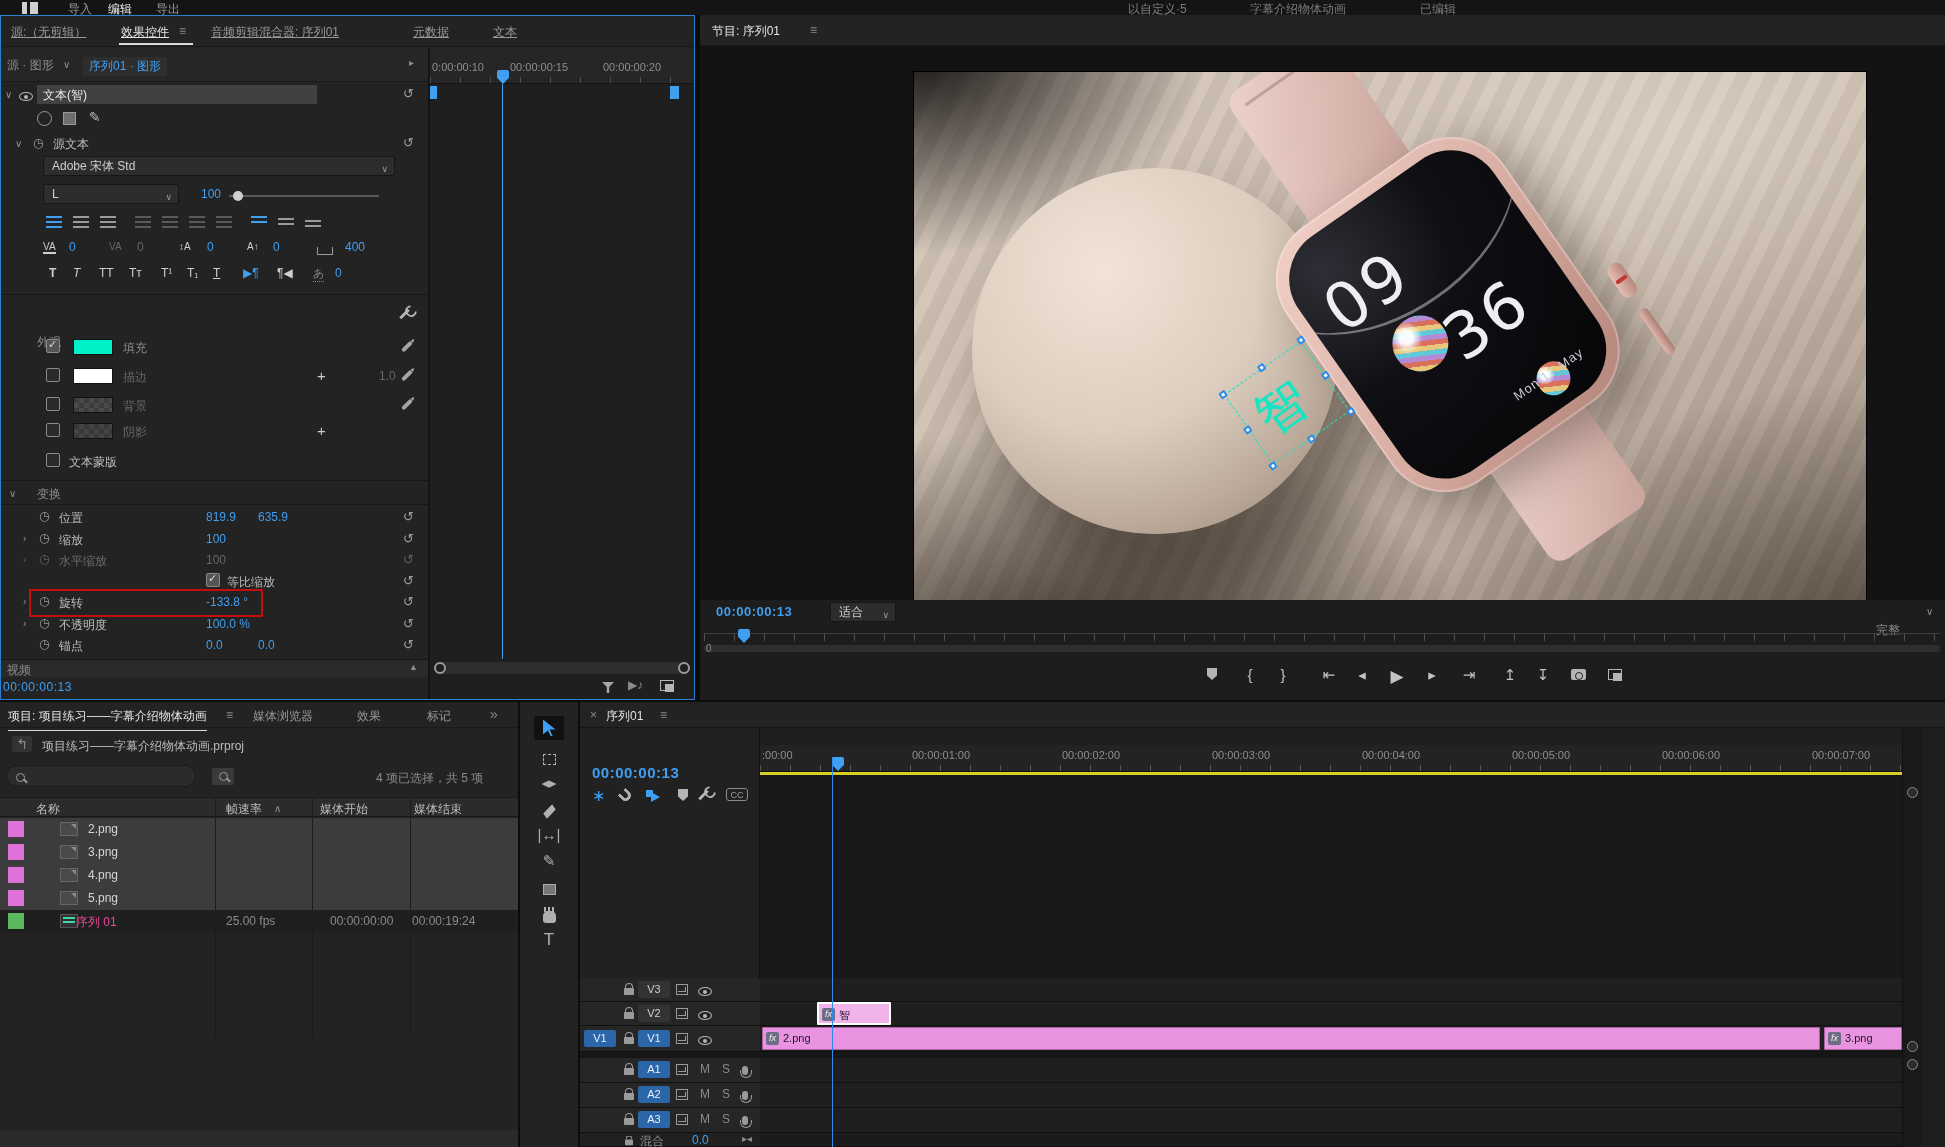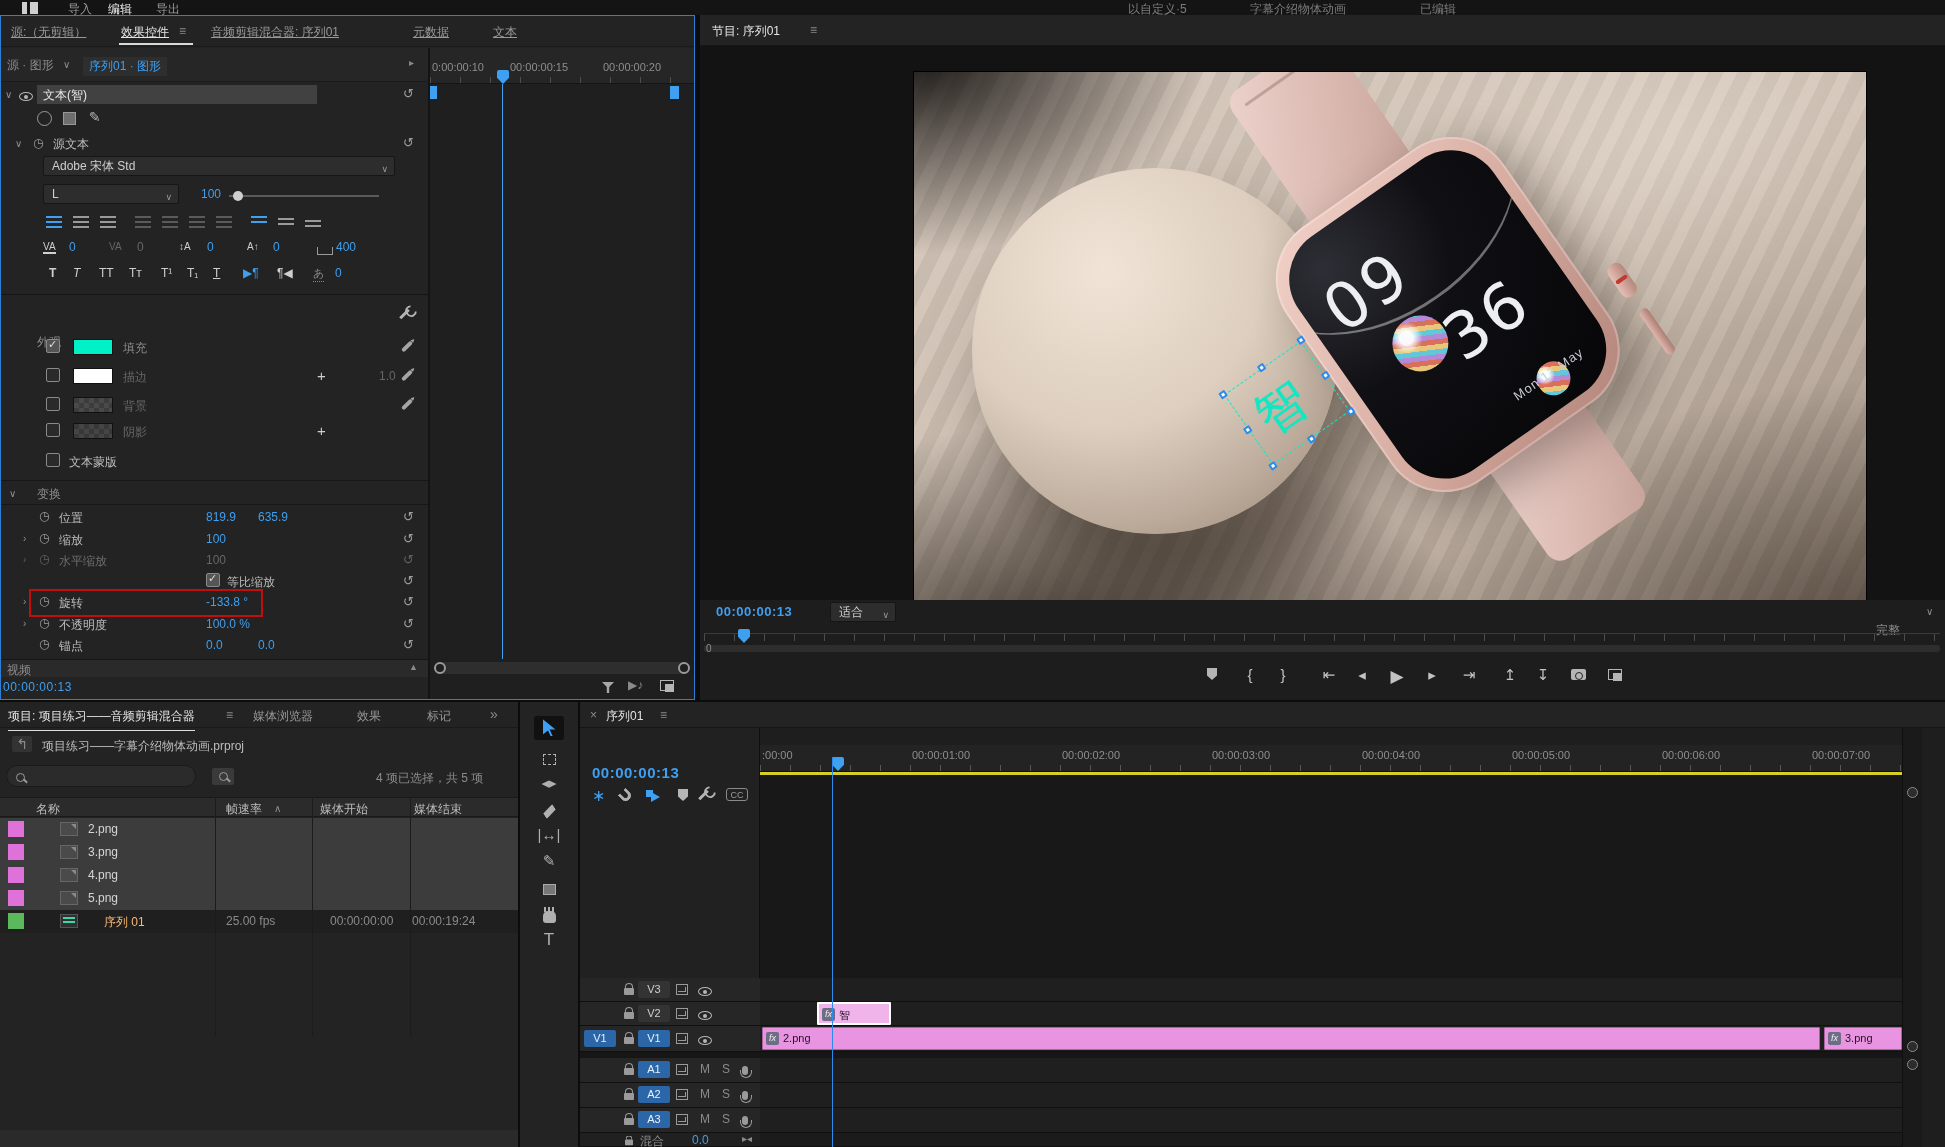--- a/index.html
+++ b/index.html
@@ -255,21 +255,21 @@
   <div class="abs" style="left:0;top:222px;width:427px;height:22px;">
     <span class="abs" style="left:42px;top:3px;font-size:10px;color:#cfcfcf;border-bottom:2px solid #cfcfcf;">VA</span>
     <span class="val" style="left:68px;top:2px;">0</span>
     <span class="abs dimmer" style="left:108px;top:3px;font-size:10px;">VA</span>
     <span class="abs dimmer" style="left:136px;top:2px;">0</span>
     <span class="abs" style="left:178px;top:3px;font-size:10px;color:#cfcfcf;">↕A</span>
     <span class="val" style="left:206px;top:2px;">0</span>
     <span class="abs" style="left:246px;top:3px;font-size:10px;color:#cfcfcf;">A↑</span>
     <span class="val" style="left:272px;top:2px;">0</span>
     <span class="abs" style="left:316px;top:6px;"><span class="i-ruler"></span></span>
-    <span class="val" style="left:335px;top:2px;">400</span>
+    <span class="val" style="left:344px;top:2px;">400</span>
   </div>
 
   <div class="abs" style="left:0;top:248px;width:427px;height:24px;">
     <span class="abs" style="left:48px;top:2px;font-weight:bold;color:#cfcfcf;">T</span>
     <span class="abs" style="left:72px;top:2px;font-style:italic;color:#cfcfcf;">T</span>
     <span class="abs" style="left:98px;top:2px;color:#cfcfcf;">TT</span>
     <span class="abs" style="left:128px;top:2px;color:#cfcfcf;">Tᴛ</span>
     <span class="abs" style="left:160px;top:2px;color:#cfcfcf;">T¹</span>
     <span class="abs" style="left:186px;top:2px;color:#cfcfcf;">T₁</span>
     <span class="abs" style="left:212px;top:2px;color:#cfcfcf;text-decoration:underline;">T</span>
@@ -458,21 +458,21 @@
     <span class="tbtn" style="left:757px;">⇥</span>
     <span class="tbtn" style="left:798px;">↥</span>
     <span class="tbtn" style="left:831px;">↧</span>
     <span class="tbtn" style="left:866px;"><span class="i-cam"></span></span>
     <span class="tbtn" style="left:903px;"><span class="i-cmp"></span></span>
   </div>
 </div>
 
 <div id="pr" class="panel">
   <div class="tabs">
-    <span class="tab active" style="position:absolute;left:8px;top:6px;border-bottom:1px solid #ddd;padding-bottom:5px;">项目: 项目练习——音频剪辑混合器</span>
+    <span class="tab active" style="position:absolute;left:8px;top:6px;border-bottom:1px solid #ddd;padding-bottom:5px;">项目: 项目练习——字幕介绍物体动画</span>
     <span class="menu-glyph abs" style="left:226px;top:6px;">≡</span>
     <span class="tab" style="position:absolute;left:253px;top:6px;">媒体浏览器</span>
     <span class="tab" style="position:absolute;left:357px;top:6px;">效果</span>
     <span class="tab" style="position:absolute;left:427px;top:6px;">标记</span>
     <span class="abs dim" style="left:490px;top:4px;font-size:14px;">»</span>
   </div>
   <div class="crumb">
     <span class="abs dim" style="left:12px;top:4px;font-size:14px;background:#333;width:20px;height:16px;text-align:center;border-radius:2px;">↰</span>
     <span class="abs" style="left:42px;top:6px;color:#bdbdbd;">项目练习——字幕介绍物体动画.prproj</span>
   </div>
@@ -505,21 +505,21 @@
     <span class="abs" style="left:88px;top:4px;color:#d5d5d5;">4.png</span>
   </div>
   <div class="prow sel" style="top:185px;">
     <span class="chip" style="background:#df72d8;"></span>
     <span class="abs" style="left:60px;top:4px;"><span class="i-thumb"></span></span>
     <span class="abs" style="left:88px;top:4px;color:#d5d5d5;">5.png</span>
   </div>
   <div class="prow" style="top:208px;background:#1f1f1f;">
     <span class="chip" style="background:#5cb85c;"></span>
     <span class="abs" style="left:60px;top:4px;"><span class="i-seq"></span></span>
-    <span class="abs" style="left:104px;top:4px;color:#fdba74;">序列 01</span>
+    <span class="abs" style="left:76px;top:4px;color:#ec4899;">序列 01</span>
     <span class="abs dim" style="left:226px;top:4px;">25.00 fps</span>
     <span class="abs dim" style="left:330px;top:4px;">00:00:00:00</span>
     <span class="abs dim" style="left:412px;top:4px;">00:00:19:24</span>
   </div>
   <span class="colsep" style="left:215px;"></span>
   <span class="colsep" style="left:312px;"></span>
   <span class="colsep" style="left:410px;"></span>
   <div class="abs" style="left:0;top:428px;width:518px;height:17px;background:#2a2a2a;"></div>
 </div>
 

